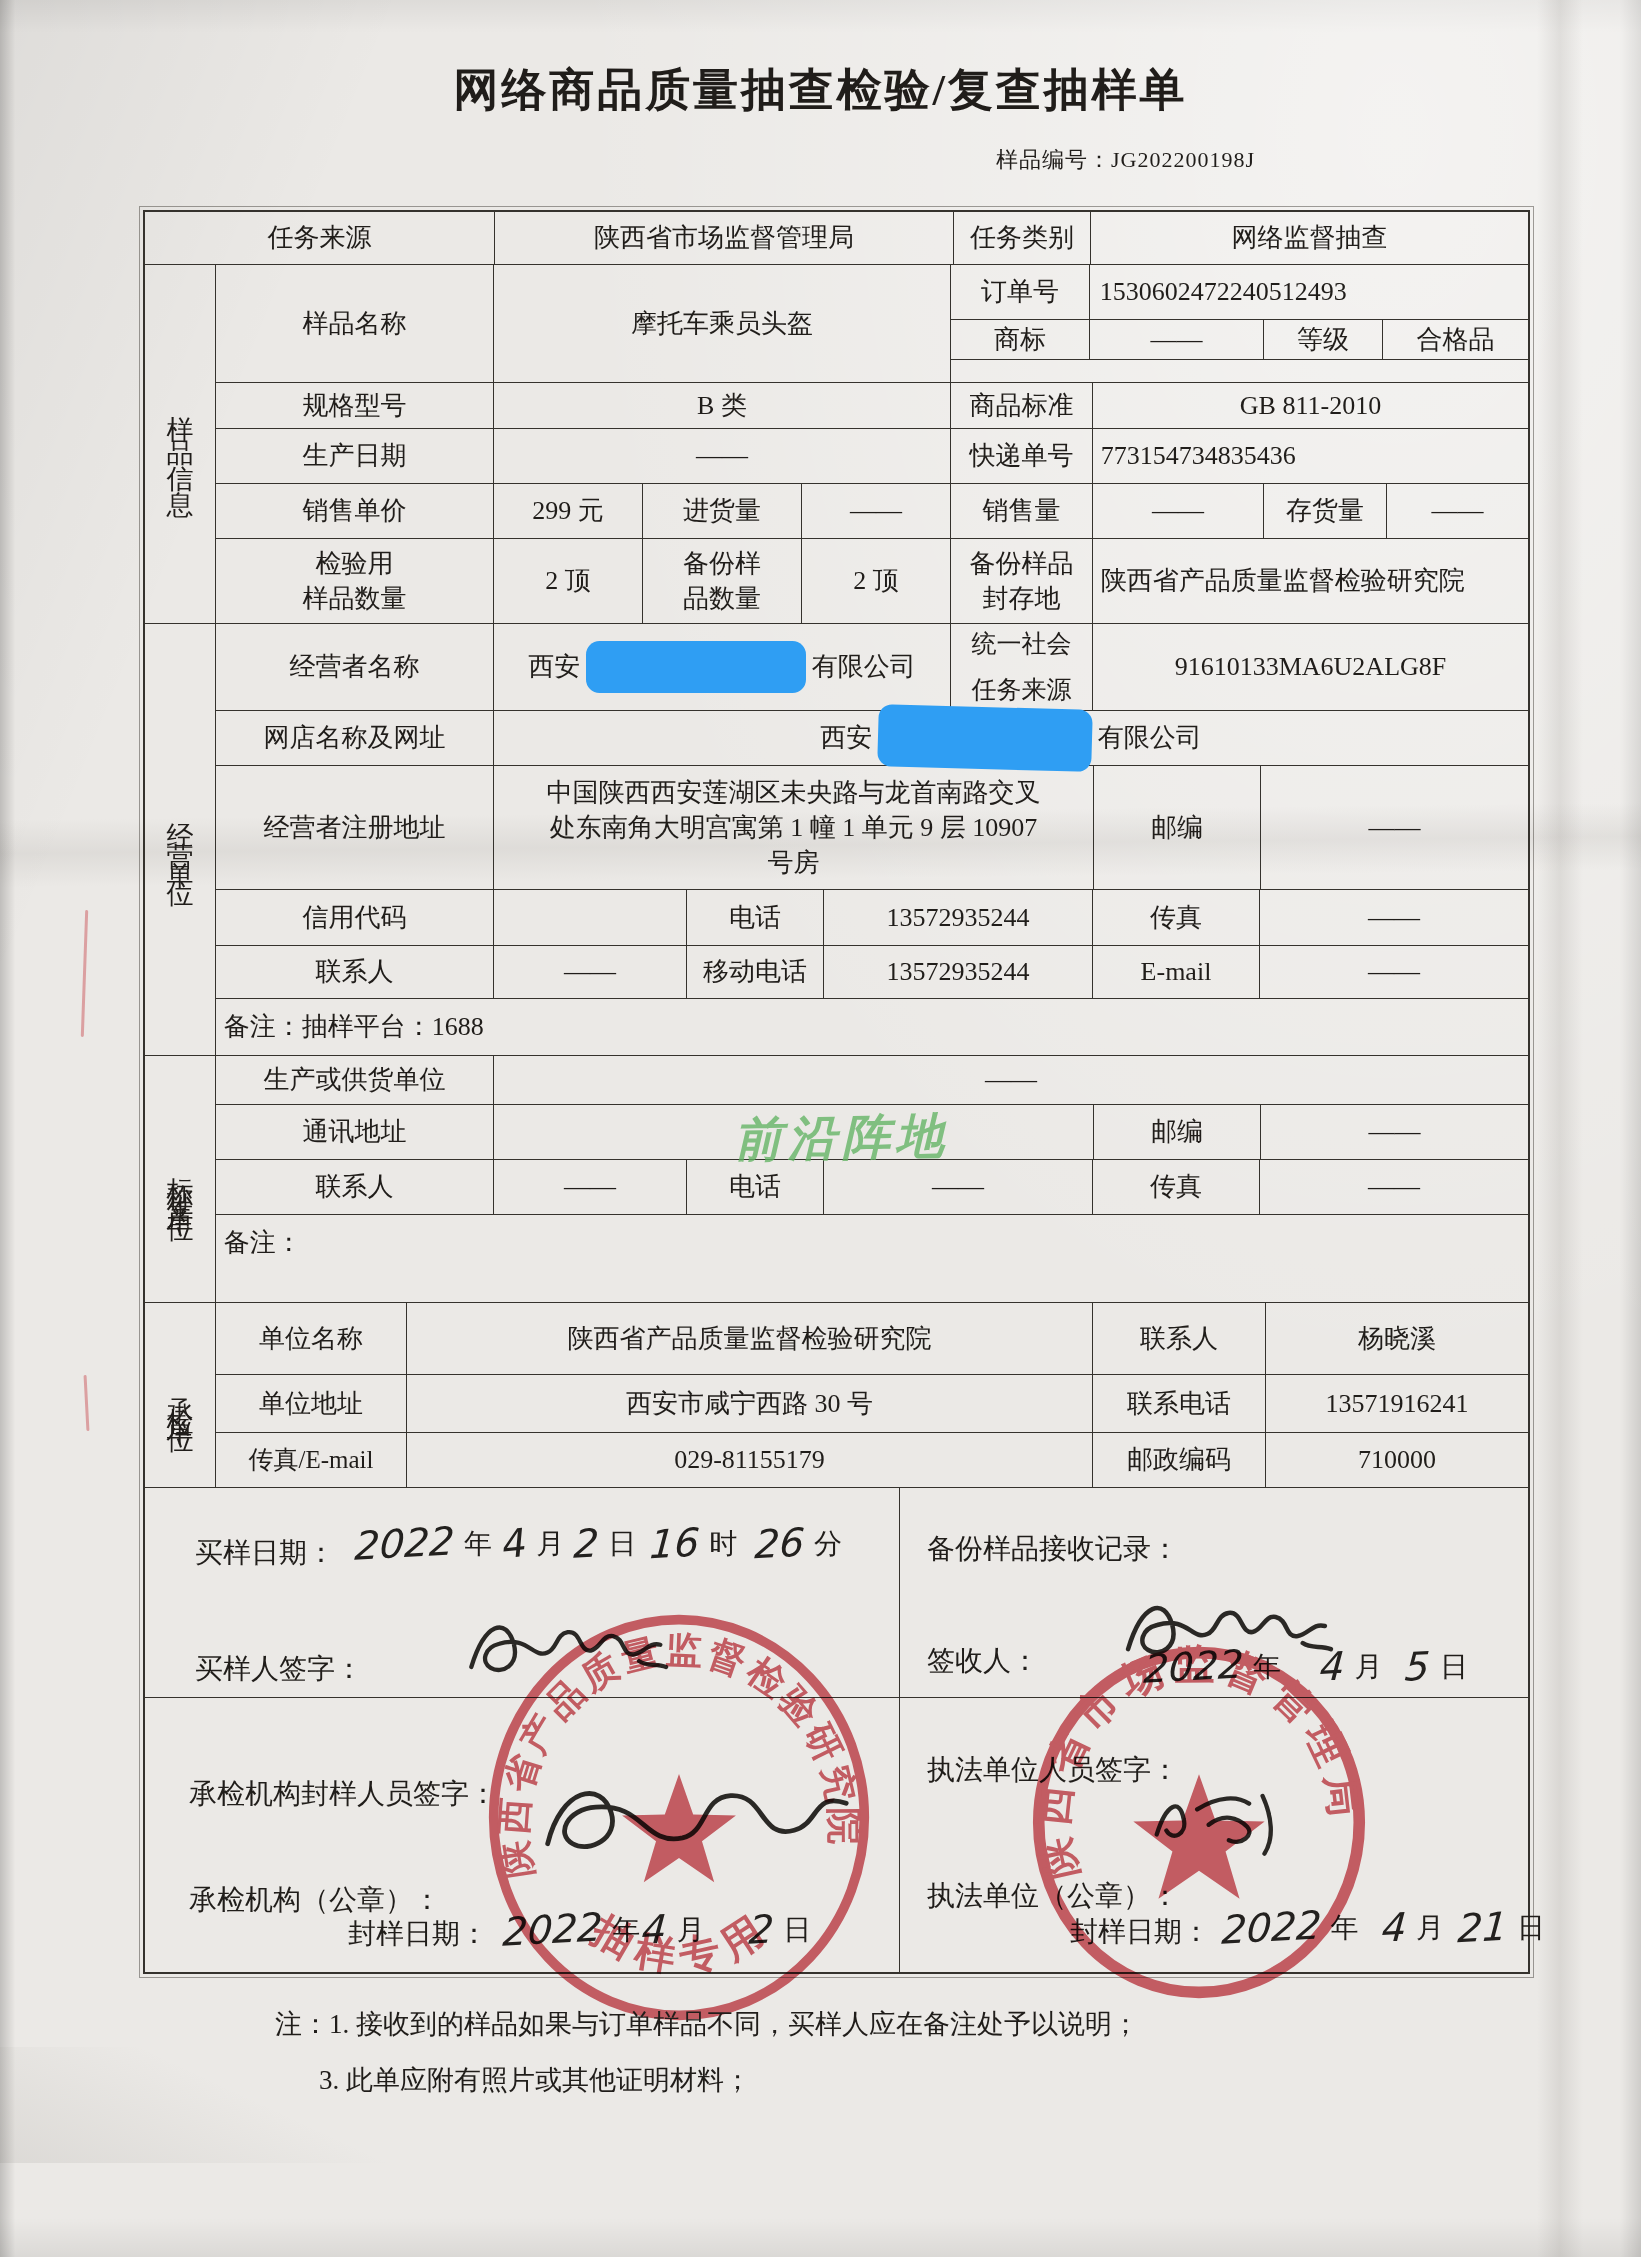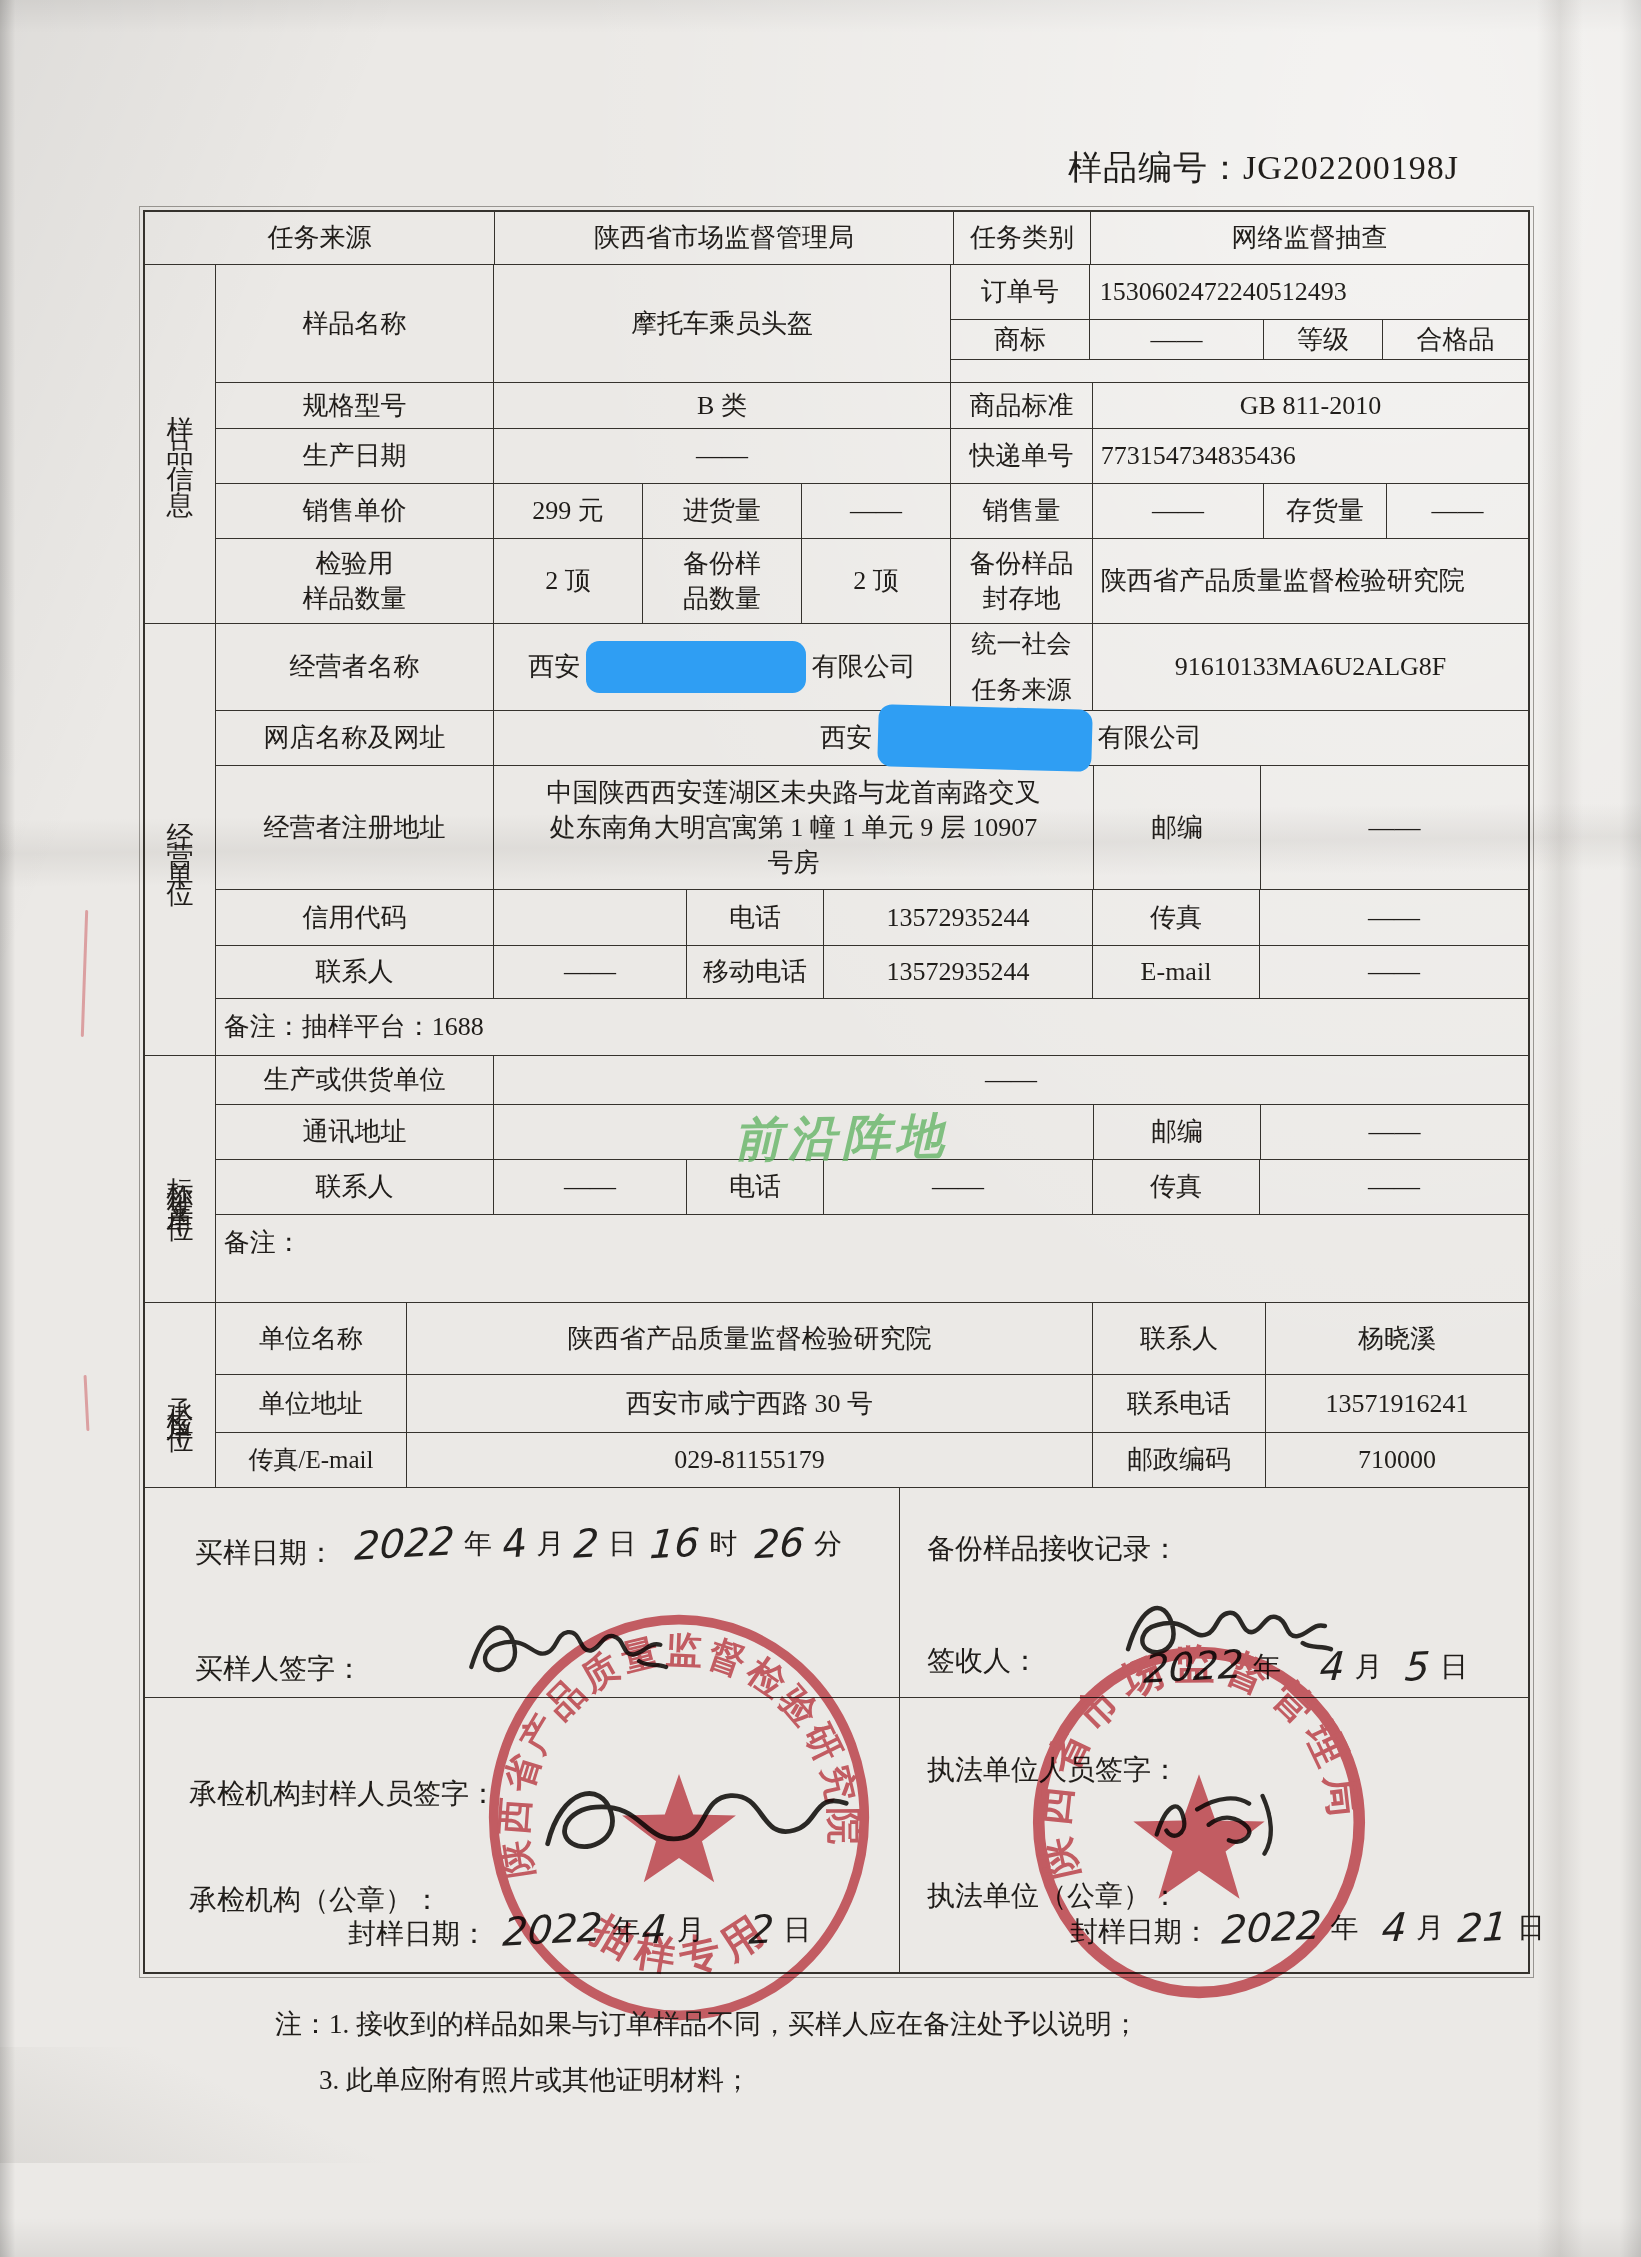--- a/index.html
+++ b/index.html
@@ -18,21 +18,21 @@
   }
   .crease-h{ position:absolute; left:0; top:811px; width:100%; height:68px; pointer-events:none;
     background:linear-gradient(to bottom, transparent, rgba(110,105,98,.10), transparent); transform:rotate(-0.6deg); }
   .crease-v{ position:absolute; left:1537px; top:0; width:46px; height:100%; pointer-events:none;
     background:linear-gradient(to right, transparent, rgba(110,105,98,.14), transparent); }
   .crease-bl{ position:absolute; left:0; top:2047px; width:406px; height:116px; pointer-events:none;
     background:linear-gradient(25deg, rgba(110,105,98,.12), transparent 60%); }
 
   .title{ position:absolute; left:0; right:0; top:60px; text-align:center;
     font-size:45px; font-weight:700; letter-spacing:2.9px; }
-  .sample-no{ position:absolute; left:1068px; top:145px; font-size:34px; letter-spacing:1px; }
+  .sample-no{ position:absolute; left:996px; top:145px; font-size:22px; letter-spacing:1px; }
 
   .ftable{ position:absolute; left:143px; top:210px; width:1387px; height:1764px;
     border:2.9px solid #35322d; outline:1.9px solid rgba(70,66,60,.5); outline-offset:3.9px;
     display:flex; flex-direction:column; font-size:26px; }
   .section{ display:flex; flex:none; border-bottom:1.9px solid #35322d; }
   .section.last{ border-bottom:none; flex:1; }
   .vcol{ flex:none; width:71px; border-right:1.9px solid #35322d; display:flex;
     align-items:center; justify-content:center; writing-mode:vertical-rl; text-orientation:upright;
     font-size:27px; }
   .stack{ display:flex; flex-direction:column; flex:1; min-width:0; }
@@ -76,20 +76,21 @@
   .fs26{ font-size:25px;gap:12px; }
 </style>
 </head>
 <body>
 
 <div class="paper">
   <div class="crease-h"></div>
   <div class="crease-v"></div>
   <div class="crease-bl"></div>
 
+  <div class="title">网络商品质量抽查检验/复查抽样单</div>
   <div class="sample-no">样品编号：JG202200198J</div>
 
   <div class="ftable">
 
     <div class="section" style="height:53px">
       <div class="row nb" style="flex:1">
         <div class="c" style="width:350px">任务来源</div>
         <div class="c" style="width:459px">陕西省市场监督管理局</div>
         <div class="c" style="width:137px">任务类别</div>
         <div class="c last">网络监督抽查</div>

